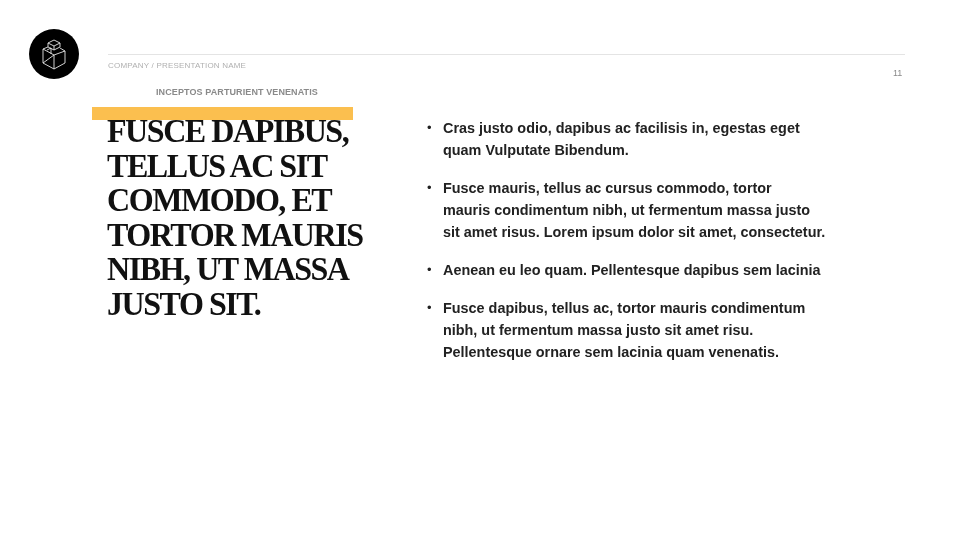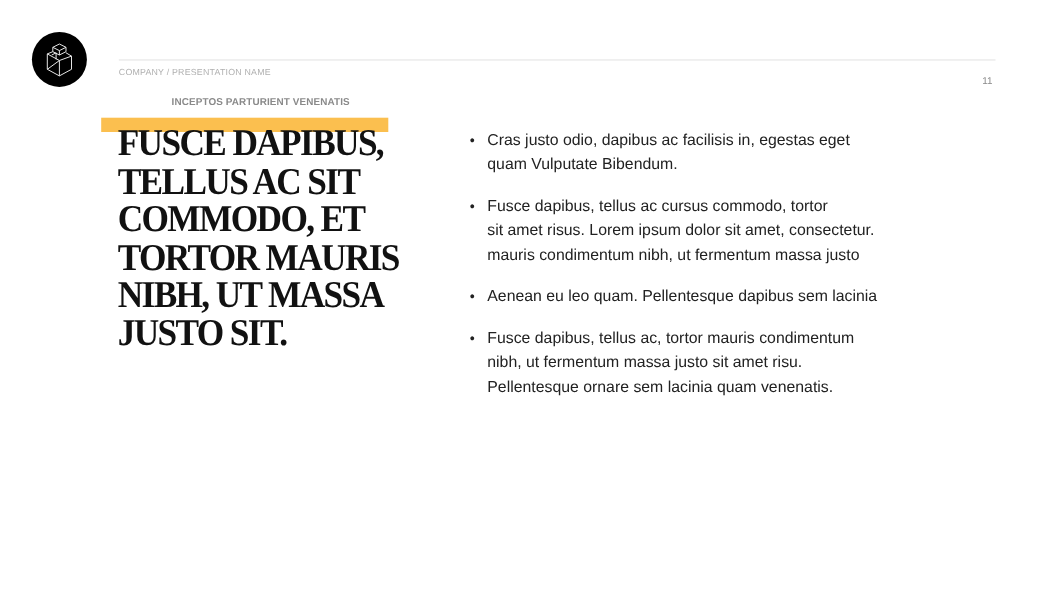--- a/index.html
+++ b/index.html
@@ -39,21 +39,21 @@
   .bullets {
     position: absolute; left: 426px; top: 117px; width: 420px; list-style: none;
   }
   .bullets li {
     position: relative; padding-left: 17px; font-size: 14.4px; line-height: 22px;
     color: #222; margin-bottom: 16px;
   }
   .bullets li .dot {
     position: absolute; left: 1px; top: 0; font-size: 13px;
   }
-  .bullets li .line { display: block; white-space: nowrap; }
+  .bullets li .line { display: block; white-space: nowrap; font-weight: bold; }
 </style>
 </head>
 <body>
 
 <div class="logo">
   <svg width="30" height="34" viewBox="0 0 30 34" fill="none" stroke="#e8e8e8" stroke-width="0.9" stroke-linejoin="round">
     <path d="M9 6 L15 3 L21 6 L15 9 Z"></path>
     <path d="M9 6 L9 10 L15 13 L15 9"></path>
     <path d="M15 13 L21 10 L21 6"></path>
     <path d="M4 12 L9 10"></path>
@@ -82,23 +82,23 @@
 </h1>
 
 <ul class="bullets">
   <li>
     <span class="dot">•</span>
     <span class="line">Cras justo odio, dapibus ac facilisis in, egestas eget</span>
     <span class="line">quam Vulputate Bibendum.</span>
   </li>
   <li>
     <span class="dot">•</span>
-    <span class="line">Fusce dapibus, tellus ac cursus commodo, tortor</span>
+    <span class="line">Fusce mauris, tellus ac cursus commodo, tortor</span>
+    <span class="line">mauris condimentum nibh, ut fermentum massa justo</span>
     <span class="line">sit amet risus. Lorem ipsum dolor sit amet, consectetur.</span>
-    <span class="line">mauris condimentum nibh, ut fermentum massa justo</span>
   </li>
   <li>
     <span class="dot">•</span>
     <span class="line">Aenean eu leo quam. Pellentesque dapibus sem lacinia</span>
   </li>
   <li>
     <span class="dot">•</span>
     <span class="line">Fusce dapibus, tellus ac, tortor mauris condimentum</span>
     <span class="line">nibh, ut fermentum massa justo sit amet risu.</span>
     <span class="line">Pellentesque ornare sem lacinia quam venenatis.</span>

